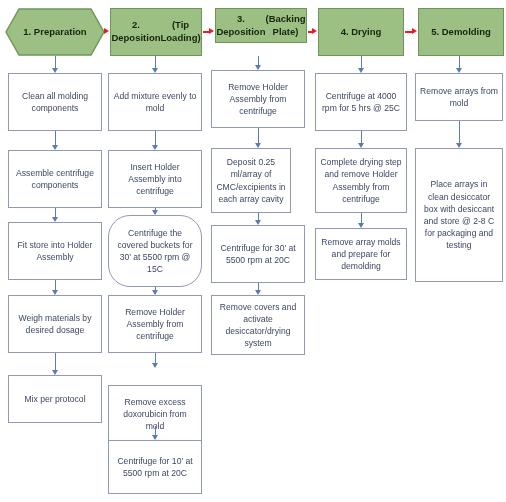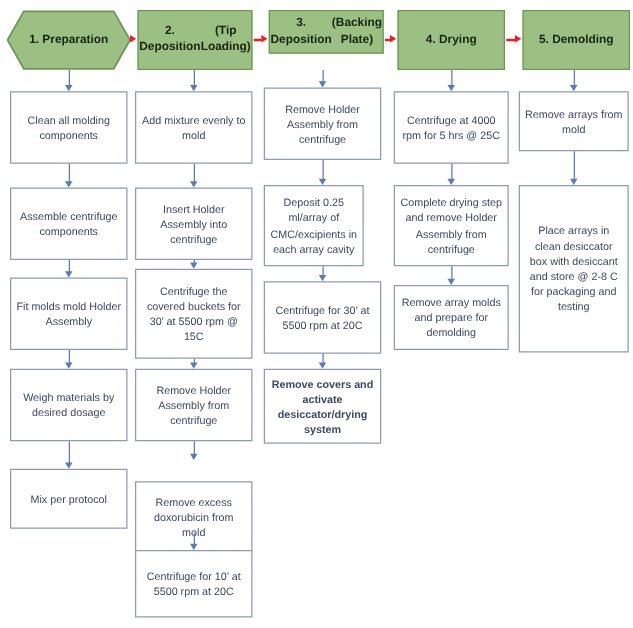--- a/index.html
+++ b/index.html
@@ -113,21 +113,21 @@
       <span>Clean all molding components</span>
     </div>
     <div class="vline" style="left: 55px; top: 56px; height: 13px;"></div>
     <div class="varrow" style="left: 52px; top: 68px;"></div>
     <div class="step" style="left: 8px; top: 150px; width: 94px; height: 58px;">
       <span>Assemble centrifuge components</span>
     </div>
     <div class="vline" style="left: 55px; top: 131px; height: 15px;"></div>
     <div class="varrow" style="left: 52px; top: 145px;"></div>
     <div class="step" style="left: 8px; top: 222px; width: 94px; height: 58px;">
-      <span>Fit molds mold Holder Assembly</span>
+      <span>Fit store into Holder Assembly</span>
     </div>
     <div class="vline" style="left: 55px; top: 208px; height: 10px;"></div>
     <div class="varrow" style="left: 52px; top: 217px;"></div>
     <div class="step" style="left: 8px; top: 295px; width: 94px; height: 58px;">
       <span>Weigh materials by desired dosage</span>
     </div>
     <div class="vline" style="left: 55px; top: 280px; height: 11px;"></div>
     <div class="varrow" style="left: 52px; top: 290px;"></div>
     <div class="step" style="left: 8px; top: 375px; width: 94px; height: 48px;">
       <span>Mix per protocol</span>
@@ -143,21 +143,21 @@
     <div class="step" style="left: 108px; top: 73px; width: 94px; height: 58px;">
       <span>Add mixture evenly to mold</span>
     </div>
     <div class="vline" style="left: 155px; top: 56px; height: 13px;"></div>
     <div class="varrow" style="left: 152px; top: 68px;"></div>
     <div class="step" style="left: 108px; top: 150px; width: 94px; height: 58px;">
       <span>Insert Holder Assembly into centrifuge</span>
     </div>
     <div class="vline" style="left: 155px; top: 131px; height: 15px;"></div>
     <div class="varrow" style="left: 152px; top: 145px;"></div>
-    <div class="step" style="left: 108px; top: 215px; width: 94px; height: 72px;">
+    <div class="step" style="left: 108px; top: 215px; width: 94px; height: 72px; border-radius: 22px;">
       <span>Centrifuge the covered buckets for 30’ at 5500 rpm @ 15C</span>
     </div>
     <div class="vline" style="left: 155px; top: 208px; height: 3px;"></div>
     <div class="varrow" style="left: 152px; top: 210px;"></div>
     <div class="step" style="left: 108px; top: 295px; width: 94px; height: 58px;">
       <span>Remove Holder Assembly from centrifuge</span>
     </div>
     <div class="vline" style="left: 155px; top: 287px; height: 4px;"></div>
     <div class="varrow" style="left: 152px; top: 290px;"></div>
     <div class="step" style="left: 108px; top: 385px; width: 94px; height: 58px;">
@@ -184,21 +184,21 @@
     <div class="step" style="left: 211px; top: 148px; width: 80px; height: 65px;">
       <span>Deposit 0.25 ml/array of CMC/excipients in each array cavity</span>
     </div>
     <div class="vline" style="left: 258px; top: 128px; height: 16px;"></div>
     <div class="varrow" style="left: 255px; top: 143px;"></div>
     <div class="step" style="left: 211px; top: 225px; width: 94px; height: 58px;">
       <span>Centrifuge for 30’ at 5500 rpm at 20C</span>
     </div>
     <div class="vline" style="left: 258px; top: 213px; height: 8px;"></div>
     <div class="varrow" style="left: 255px; top: 220px;"></div>
-    <div class="step" style="left: 211px; top: 295px; width: 94px; height: 60px; font-weight: bold;">
+    <div class="step" style="left: 211px; top: 295px; width: 94px; height: 60px;">
       <span>Remove covers and activate desiccator/drying system</span>
     </div>
     <div class="vline" style="left: 258px; top: 283px; height: 8px;"></div>
     <div class="varrow" style="left: 255px; top: 290px;"></div>
     <div class="phase" style="left: 318px; top: 8px; width: 86px; height: 48px;">
       <div>4. Drying</div>
     </div>
     <div class="hline" style="left: 405px; top: 31.2px; width: 7px;"></div>
     <div class="harrow" style="left: 411.5px; top: 28.2px;"></div>
     <div class="step" style="left: 315px; top: 73px; width: 92px; height: 58px;">

